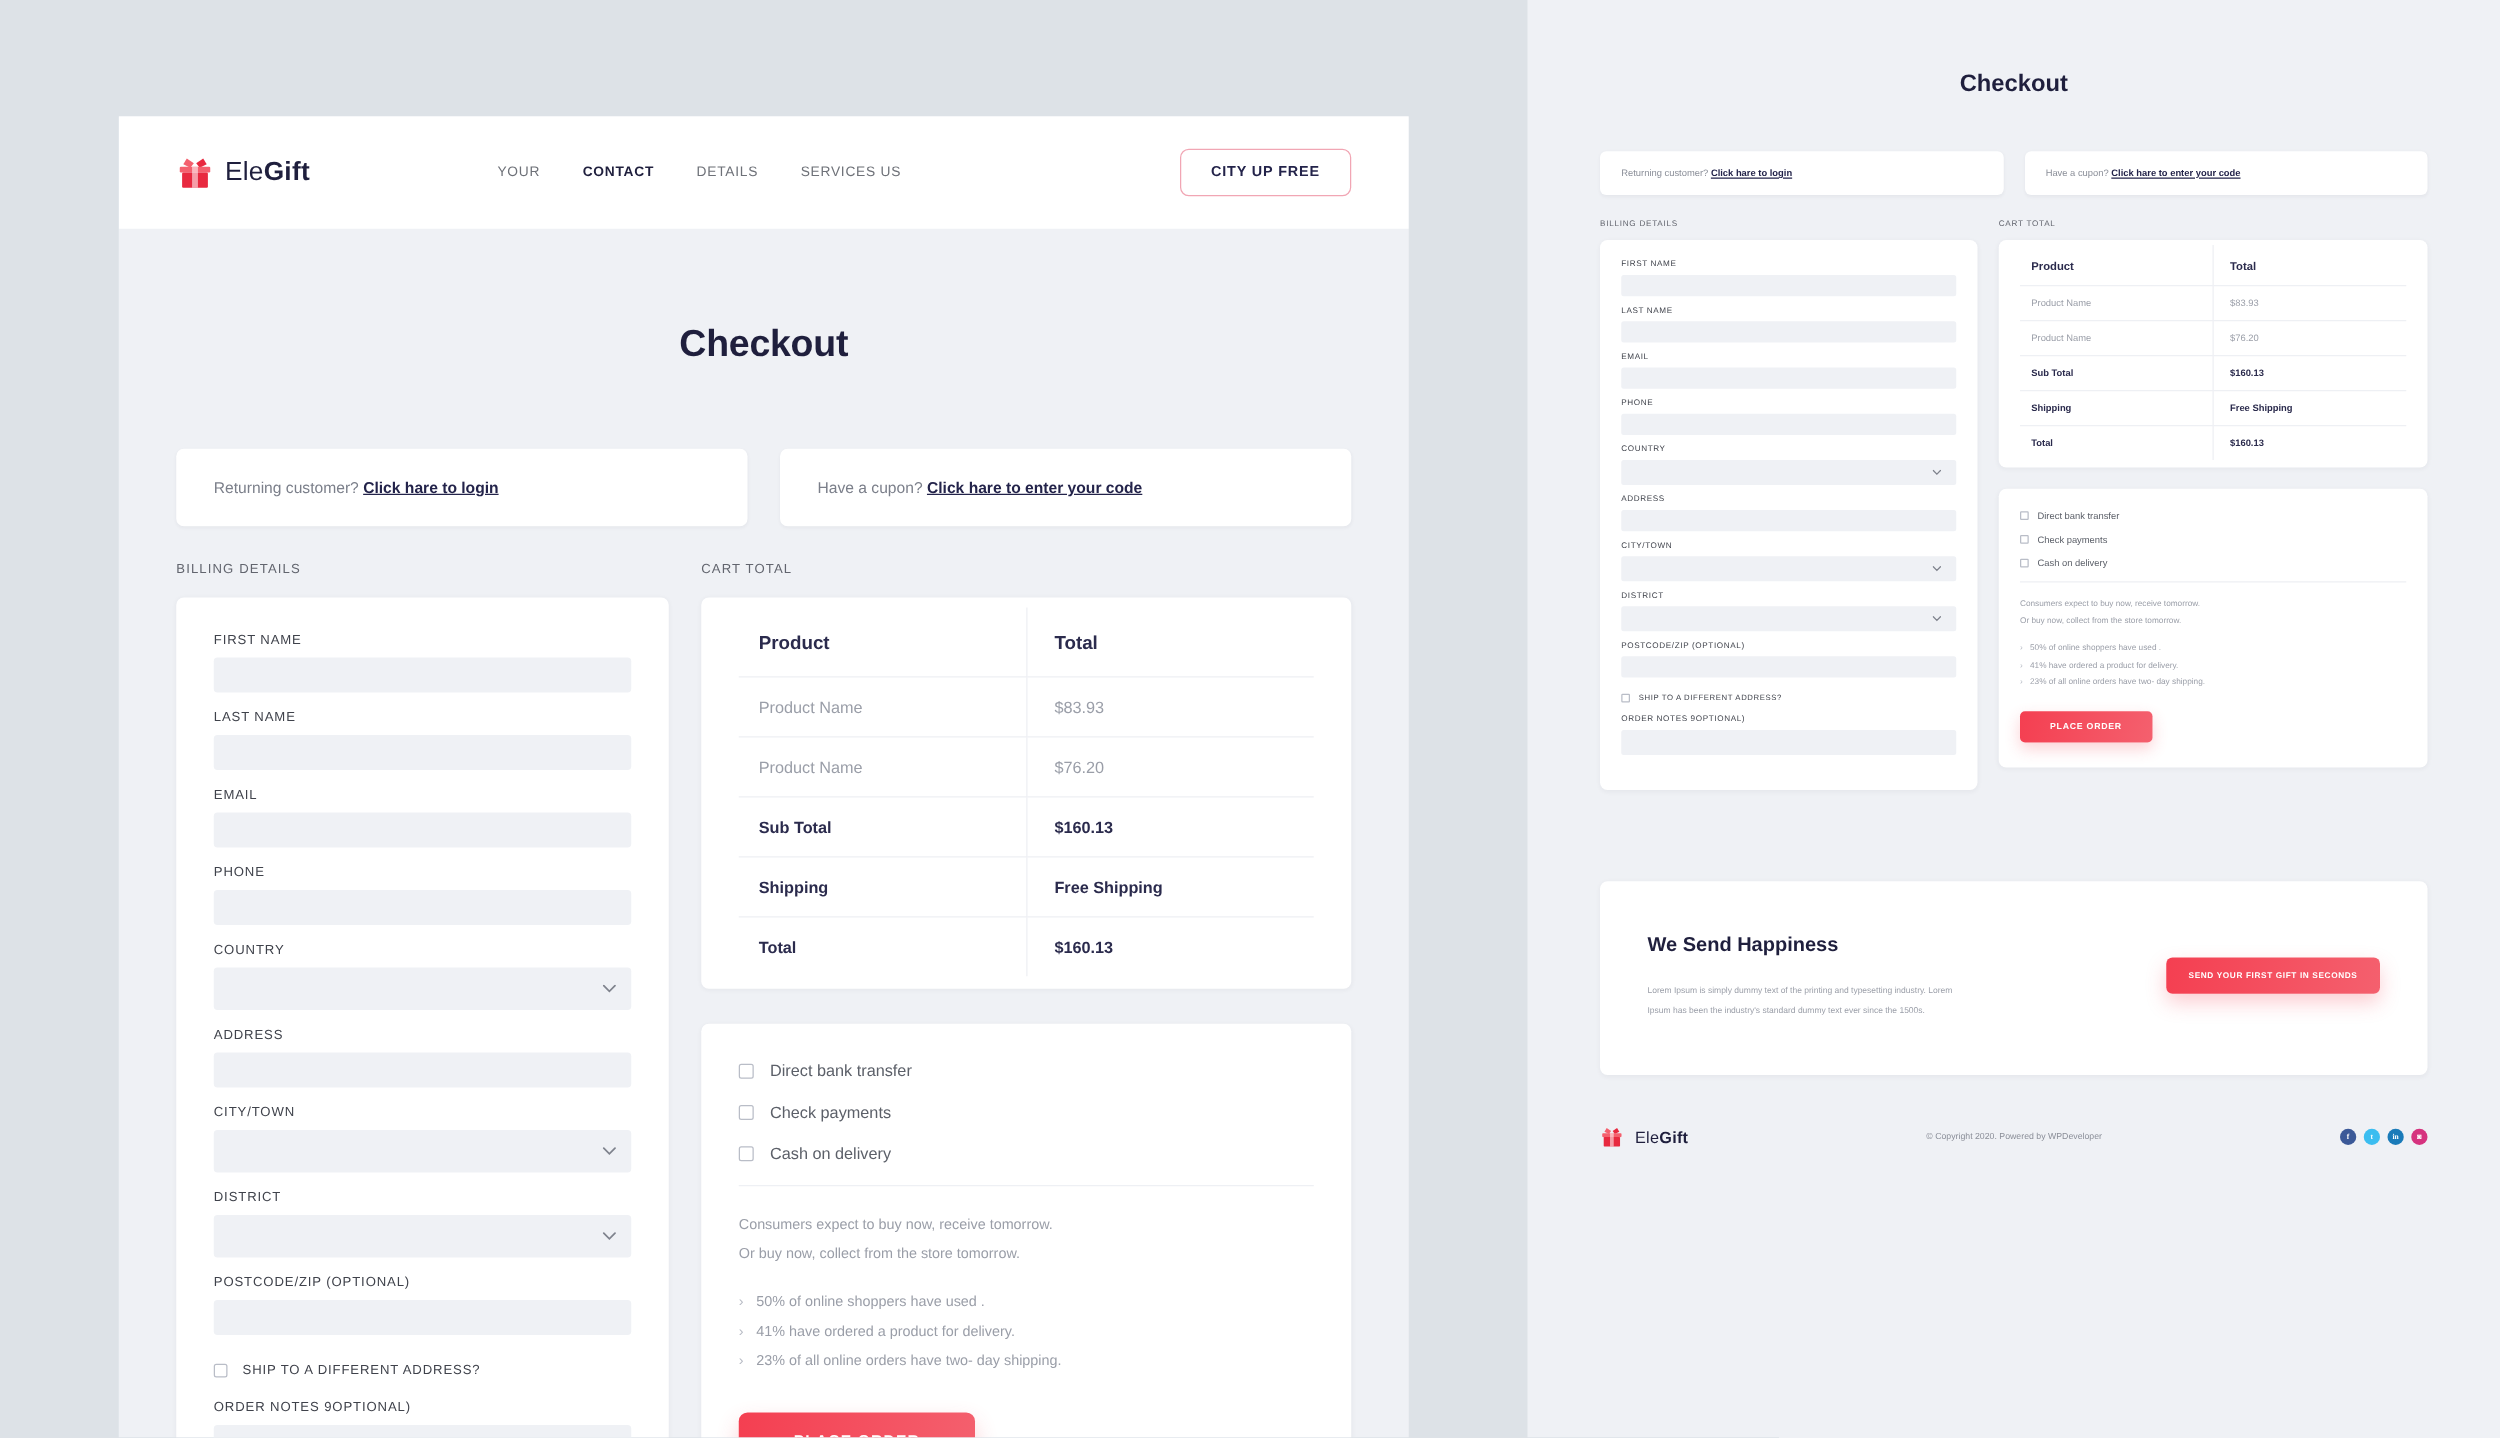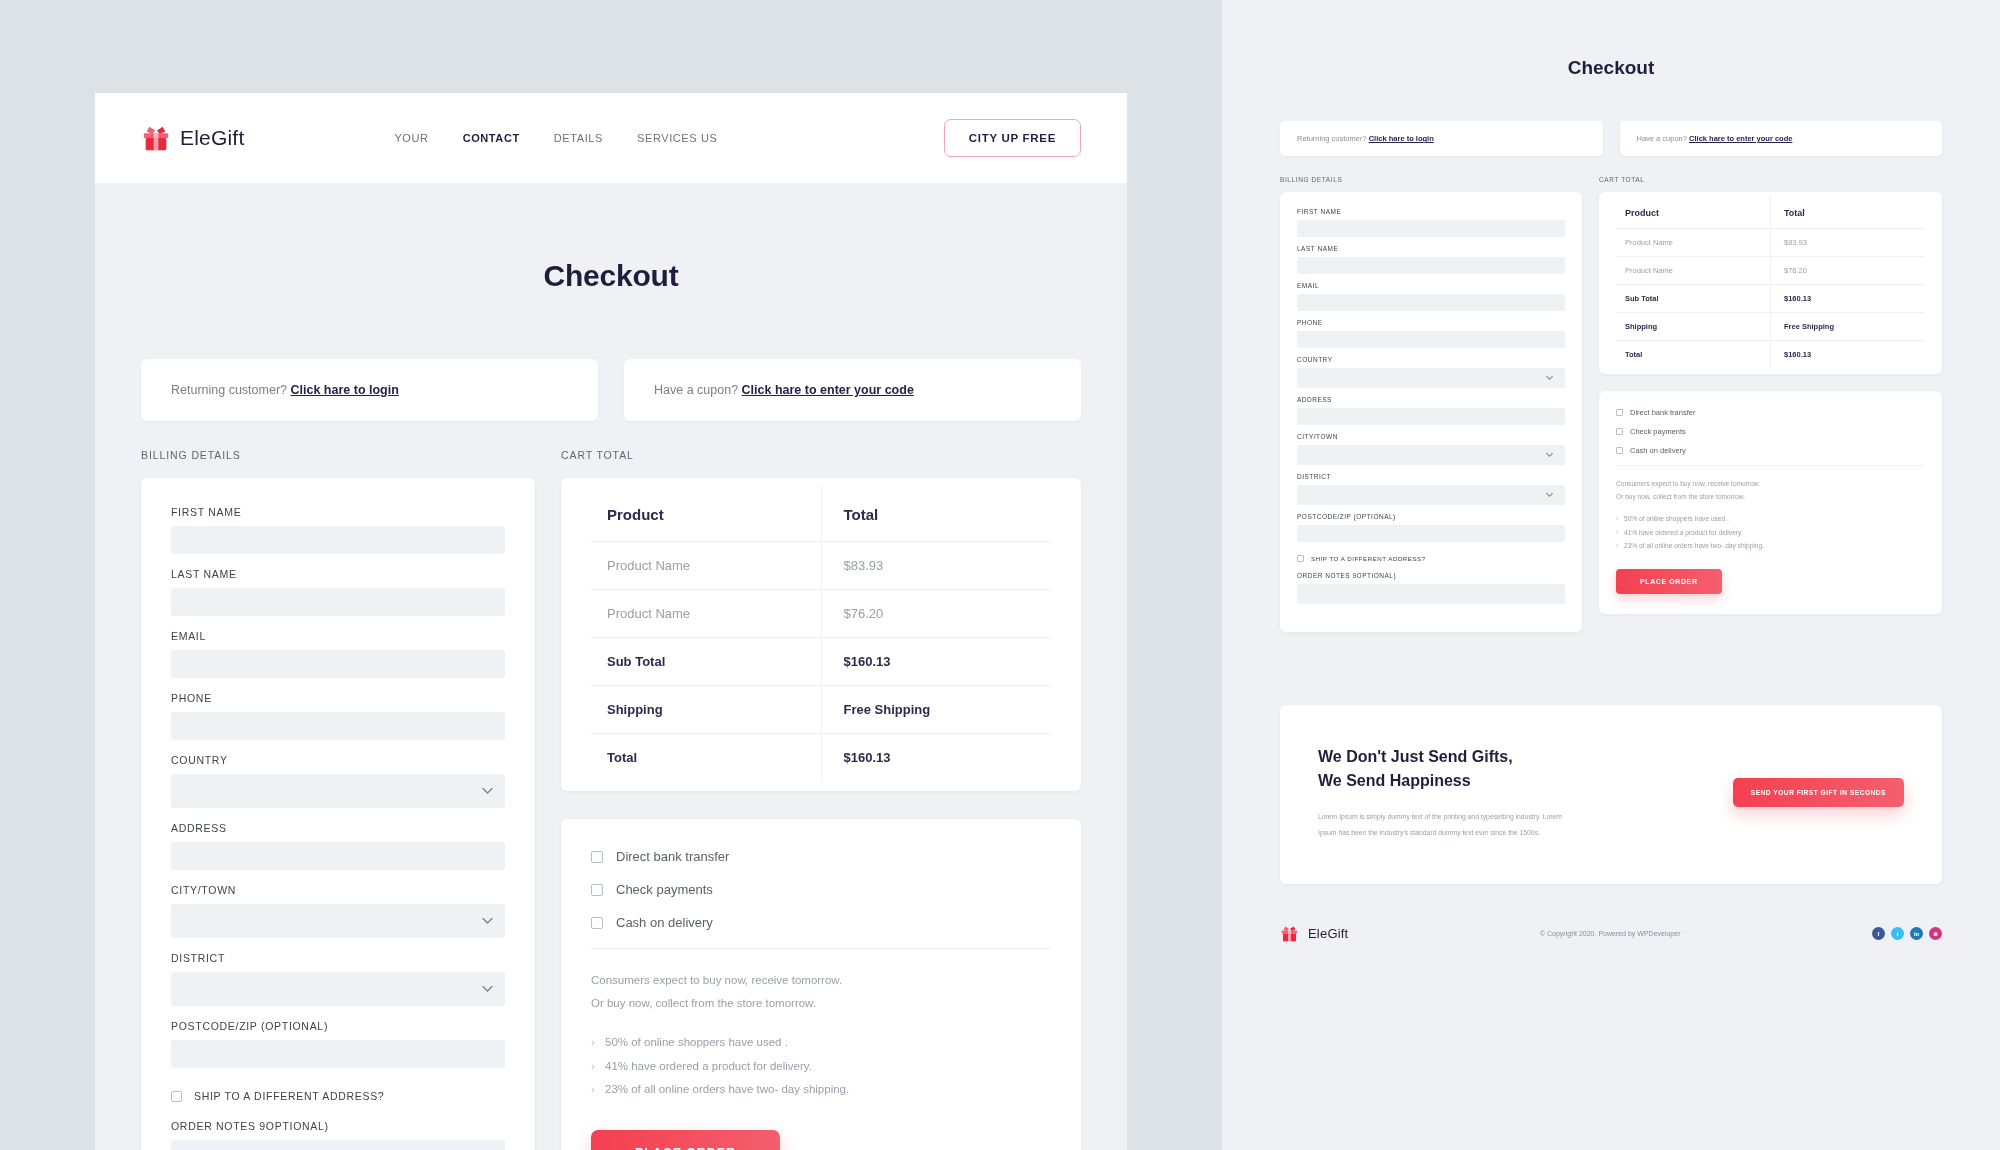--- a/index.html
+++ b/index.html
@@ -26,21 +26,21 @@
   }
   .lheader {
     height: 90px; background: #ffffff;
     display: flex; align-items: center;
     padding: 0 46px;
   }
   .logo { display: flex; align-items: center; gap: 9px; }
   .logo-mark { width: 30px; height: 30px; flex: none; }
   .logo-text { font-size: 21px; color: #1f1f3d; letter-spacing: .2px; }
   .logo-text .lt-light { font-weight: 400; }
-  .logo-text .lt-bold { font-weight: 400; }
+  .logo-text .lt-bold { font-weight: 700; }
 
   .lnav { display: flex; gap: 34px; margin-left: 150px; }
   .lnav a {
     font-size: 11px; letter-spacing: .6px;
     color: #6e7178; text-decoration: none; font-weight: 500;
   }
   .lnav a.active { color: #1f1f3d; font-weight: 700; }
 
   .signup-btn {
     margin-left: auto;
@@ -553,21 +553,20 @@
               <li>41% have ordered a product for delivery.</li>
               <li>23% of all online orders have two- day shipping.</li>
             </ul>
             <button class="r-place-order">PLACE ORDER</button>
           </div>
         </div>
       </div>
 
       <div class="cta">
         <div class="cta-left">
-          <div class="cta-h">We Don't Just Send Gifts,</div>
           <div class="cta-h">We Send Happiness</div>
           <div class="cta-p">
             <div>Lorem Ipsum is simply dummy text of the printing and typesetting industry. Lorem</div>
             <div>Ipsum has been the industry's standard dummy text ever since the 1500s.</div>
           </div>
         </div>
         <button class="cta-btn">SEND YOUR FIRST GIFT IN SECONDS</button>
       </div>
     </div>
 

